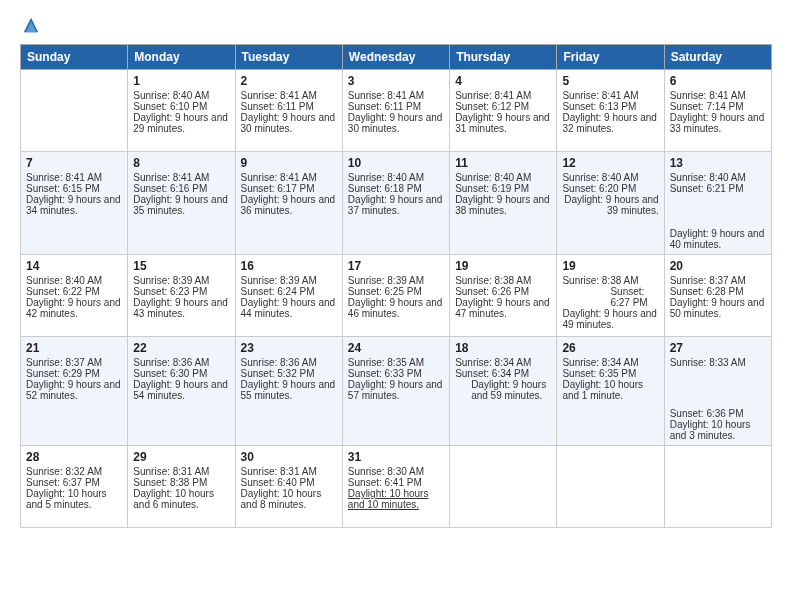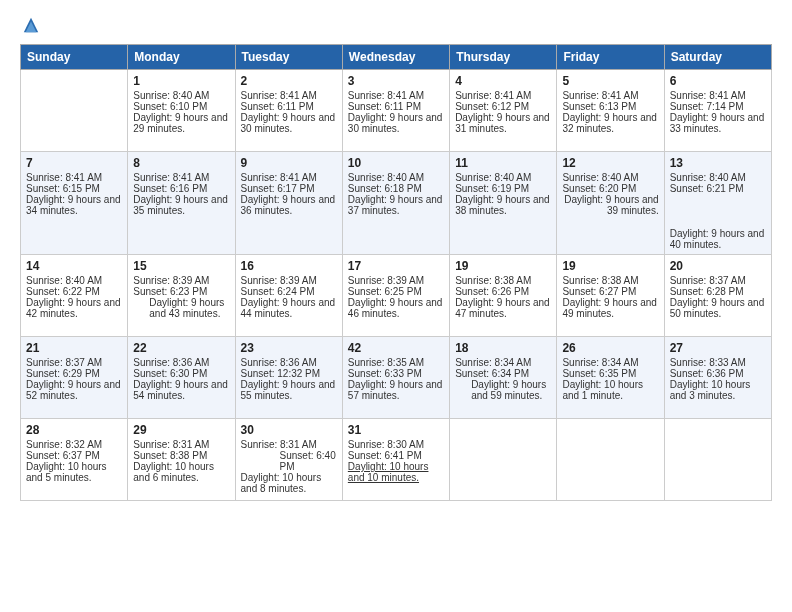--- a/index.html
+++ b/index.html
@@ -218,21 +218,21 @@
           <td>
             <span class="day-number">14</span>
             <span style="display: block;">Sunrise: 8:40 AM</span>
             <span style="display: block;">Sunset: 6:22 PM</span>
             <span style="display: block;">Daylight: 9 hours and 42 minutes.</span>
           </td>
           <td>
             <span class="day-number">15</span>
             <span style="display: block;">Sunrise: 8:39 AM</span>
             <span style="display: block;">Sunset: 6:23 PM</span>
-            <span style="display: block; margin-left: 16px;">Daylight: 9 hours and 43 minutes.</span>
+            <span style="display: block;">Daylight: 9 hours and 43 minutes.</span>
           </td>
           <td>
             <span class="day-number">16</span>
             <span style="display: block;">Sunrise: 8:39 AM</span>
             <span style="display: block;">Sunset: 6:24 PM</span>
             <span style="display: block;">Daylight: 9 hours and 44 minutes.</span>
           </td>
           <td>
             <span class="day-number">17</span>
             <span style="display: block;">Sunrise: 8:39 AM</span>
@@ -241,21 +241,21 @@
           </td>
           <td>
             <span class="day-number">19</span>
             <span style="display: block;">Sunrise: 8:38 AM</span>
             <span style="display: block;">Sunset: 6:26 PM</span>
             <span style="display: block;">Daylight: 9 hours and 47 minutes.</span>
           </td>
           <td>
             <span class="day-number">19</span>
             <span style="display: block;">Sunrise: 8:38 AM</span>
-            <span style="display: block;">Sunset: 6:27 PM</span>
+            <span style="display: block; margin-left: 48px;">Sunset: 6:27 PM</span>
             <span style="display: block;">Daylight: 9 hours and 49 minutes.</span>
           </td>
           <td>
             <span class="day-number">20</span>
             <span style="display: block;">Sunrise: 8:37 AM</span>
             <span style="display: block;">Sunset: 6:28 PM</span>
             <span style="display: block;">Daylight: 9 hours and 50 minutes.</span>
           </td>
         </tr>
         <tr class="alt-row">
@@ -267,65 +267,65 @@
           </td>
           <td>
             <span class="day-number">22</span>
             <span style="display: block;">Sunrise: 8:36 AM</span>
             <span style="display: block;">Sunset: 6:30 PM</span>
             <span style="display: block;">Daylight: 9 hours and 54 minutes.</span>
           </td>
           <td>
             <span class="day-number">23</span>
             <span style="display: block;">Sunrise: 8:36 AM</span>
-            <span style="display: block;">Sunset: 12:32 PM</span>
+            <span style="display: block;">Sunset: 5:32 PM</span>
             <span style="display: block;">Daylight: 9 hours and 55 minutes.</span>
           </td>
           <td>
-            <span class="day-number">42</span>
+            <span class="day-number">24</span>
             <span style="display: block;">Sunrise: 8:35 AM</span>
             <span style="display: block;">Sunset: 6:33 PM</span>
             <span style="display: block;">Daylight: 9 hours and 57 minutes.</span>
           </td>
           <td>
             <span class="day-number">18</span>
             <span style="display: block;">Sunrise: 8:34 AM</span>
             <span style="display: block;">Sunset: 6:34 PM</span>
             <span style="display: block; margin-left: 16px;">Daylight: 9 hours and 59 minutes.</span>
           </td>
           <td>
             <span class="day-number">26</span>
             <span style="display: block;">Sunrise: 8:34 AM</span>
             <span style="display: block;">Sunset: 6:35 PM</span>
             <span style="display: block;">Daylight: 10 hours and 1 minute.</span>
           </td>
           <td>
             <span class="day-number">27</span>
             <span style="display: block;">Sunrise: 8:33 AM</span>
-            <span style="display: block;">Sunset: 6:36 PM</span>
+            <span style="display: block; margin-top: 40px;">Sunset: 6:36 PM</span>
             <span style="display: block;">Daylight: 10 hours and 3 minutes.</span>
           </td>
         </tr>
         <tr class="normal-row">
           <td>
             <span class="day-number">28</span>
             <span style="display: block;">Sunrise: 8:32 AM</span>
             <span style="display: block;">Sunset: 6:37 PM</span>
             <span style="display: block;">Daylight: 10 hours and 5 minutes.</span>
           </td>
           <td>
             <span class="day-number">29</span>
             <span style="display: block;">Sunrise: 8:31 AM</span>
             <span style="display: block;">Sunset: 8:38 PM</span>
             <span style="display: block;">Daylight: 10 hours and 6 minutes.</span>
           </td>
           <td>
             <span class="day-number">30</span>
             <span style="display: block;">Sunrise: 8:31 AM</span>
-            <span style="display: block; margin-left: 39px;">Sunset: 6:40 PM</span>
+            <span style="display: block;">Sunset: 6:40 PM</span>
             <span style="display: block;">Daylight: 10 hours and 8 minutes.</span>
           </td>
           <td>
             <span class="day-number">31</span>
             <span style="display: block;">Sunrise: 8:30 AM</span>
             <span style="display: block;">Sunset: 6:41 PM</span>
             <span style="display: block; text-decoration: underline;">Daylight: 10 hours and 10 minutes.</span>
           </td>
           <td class="empty-cell"></td>
           <td class="empty-cell"></td>

